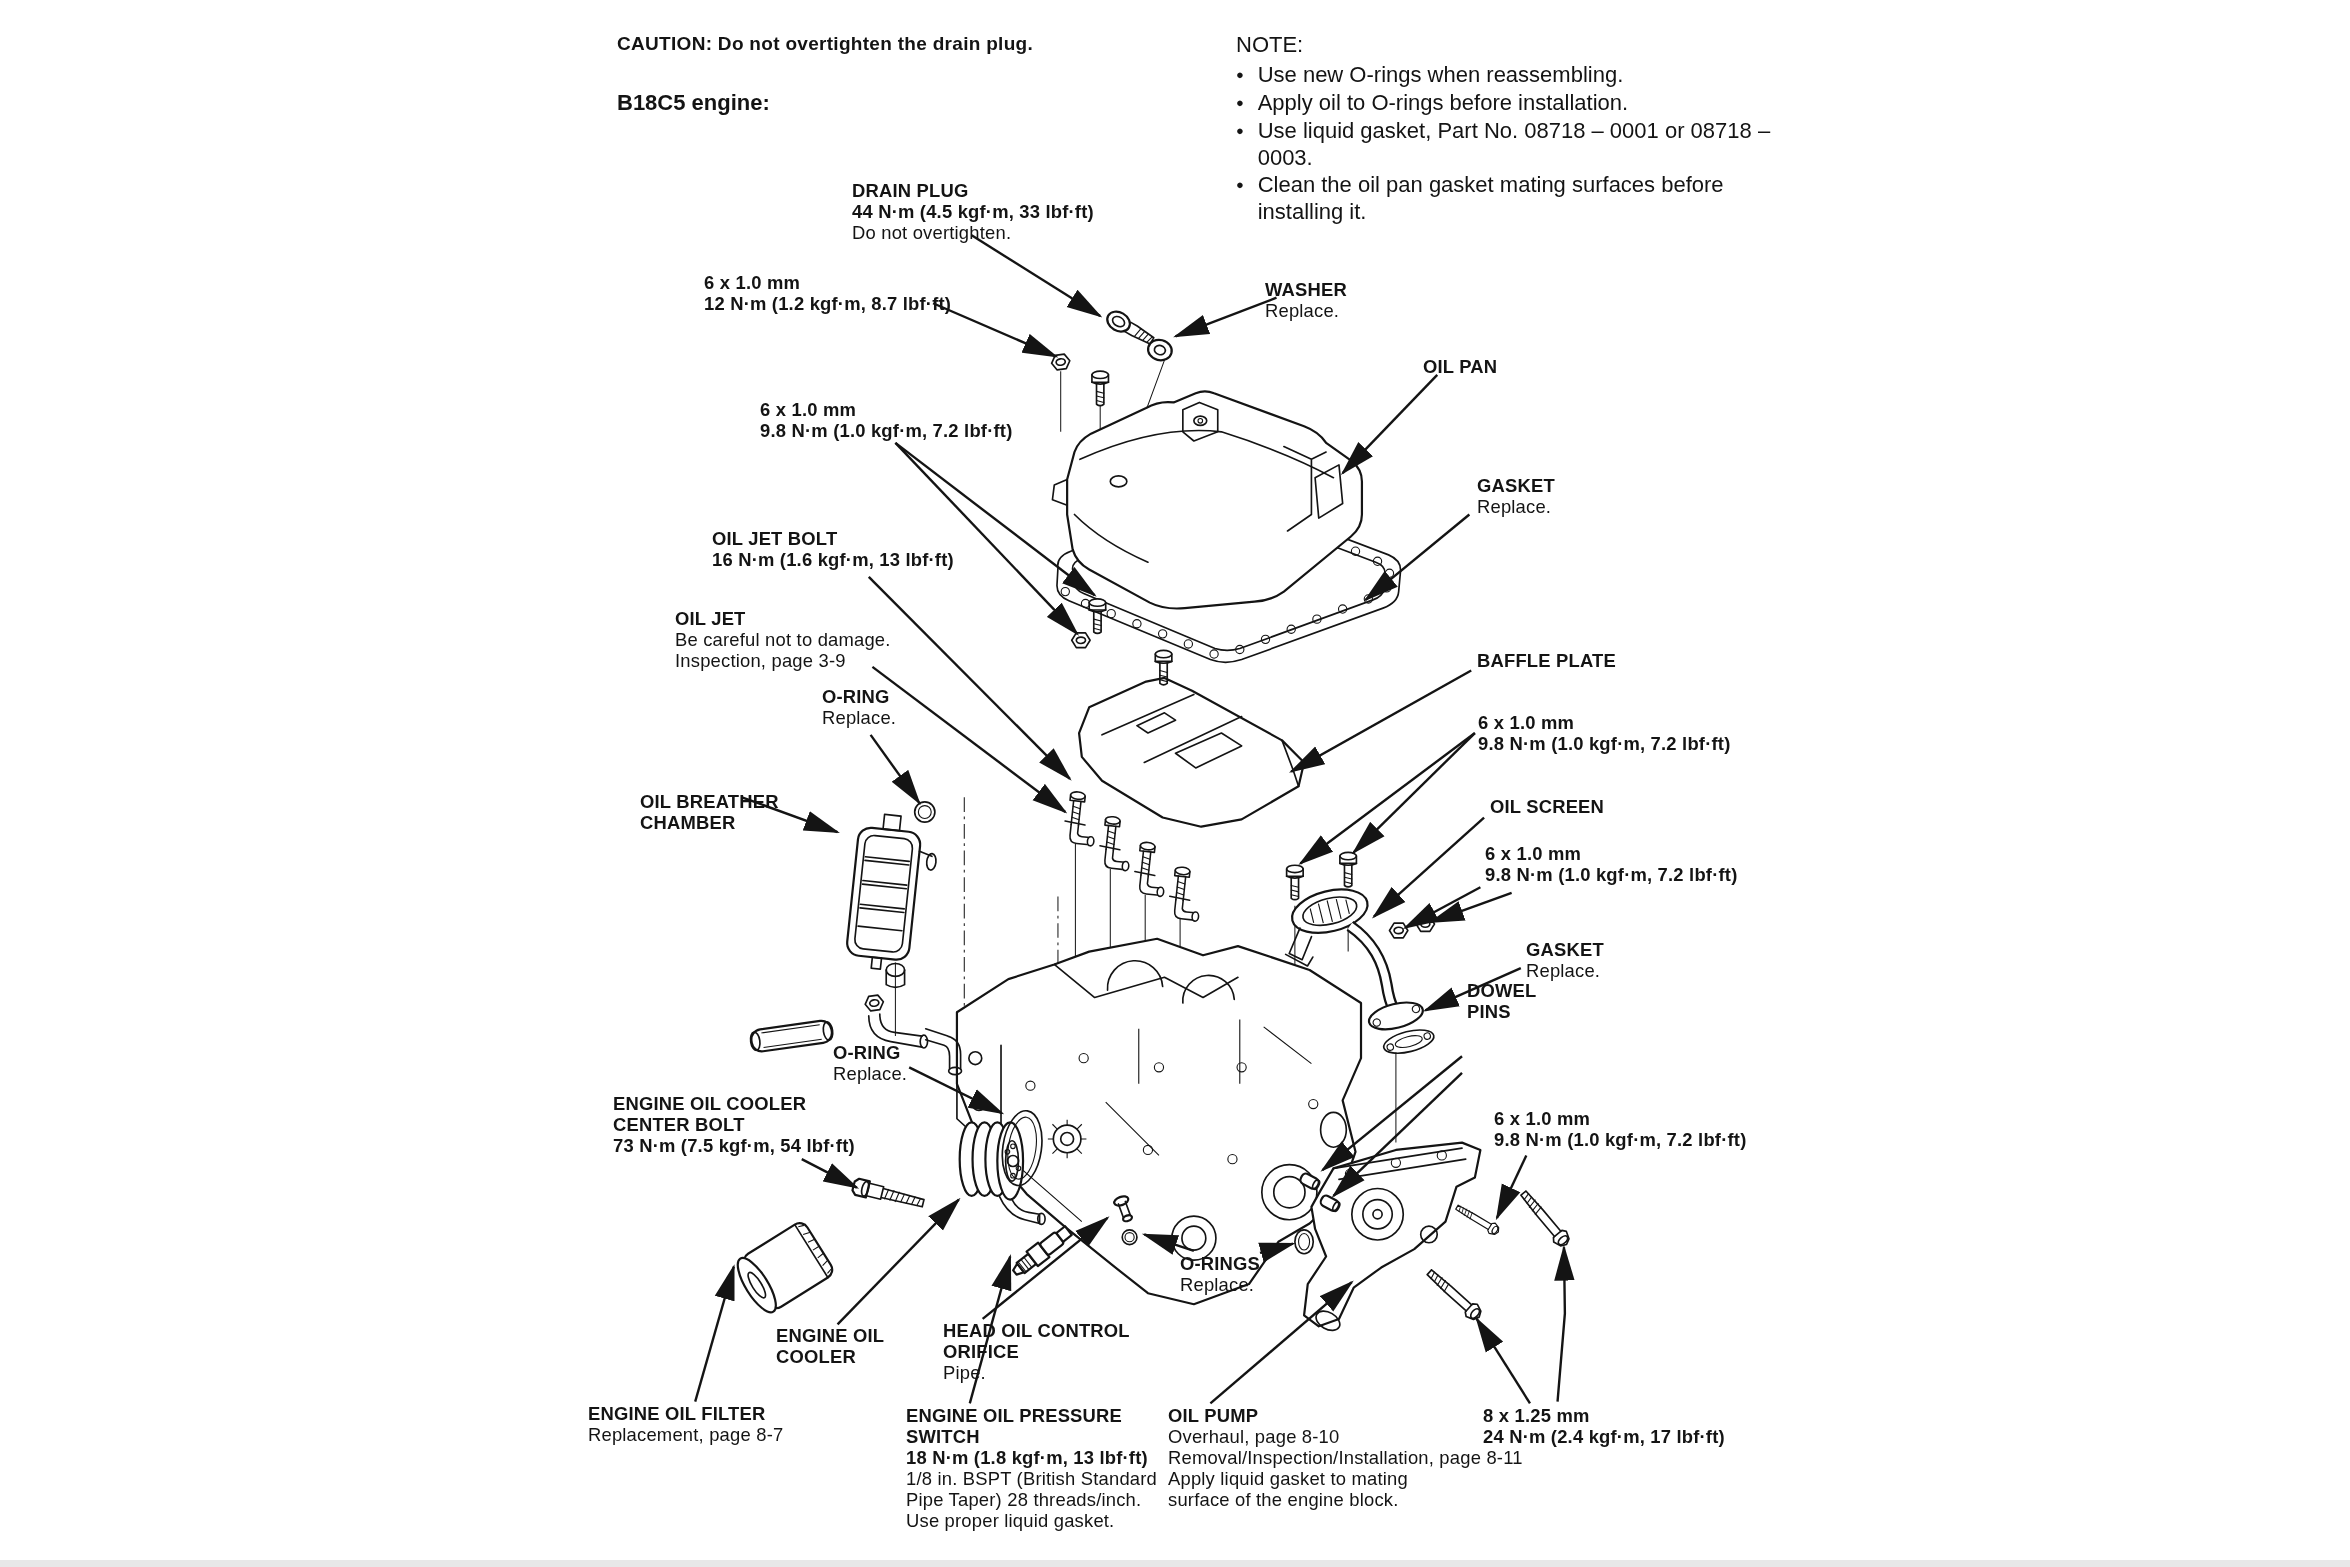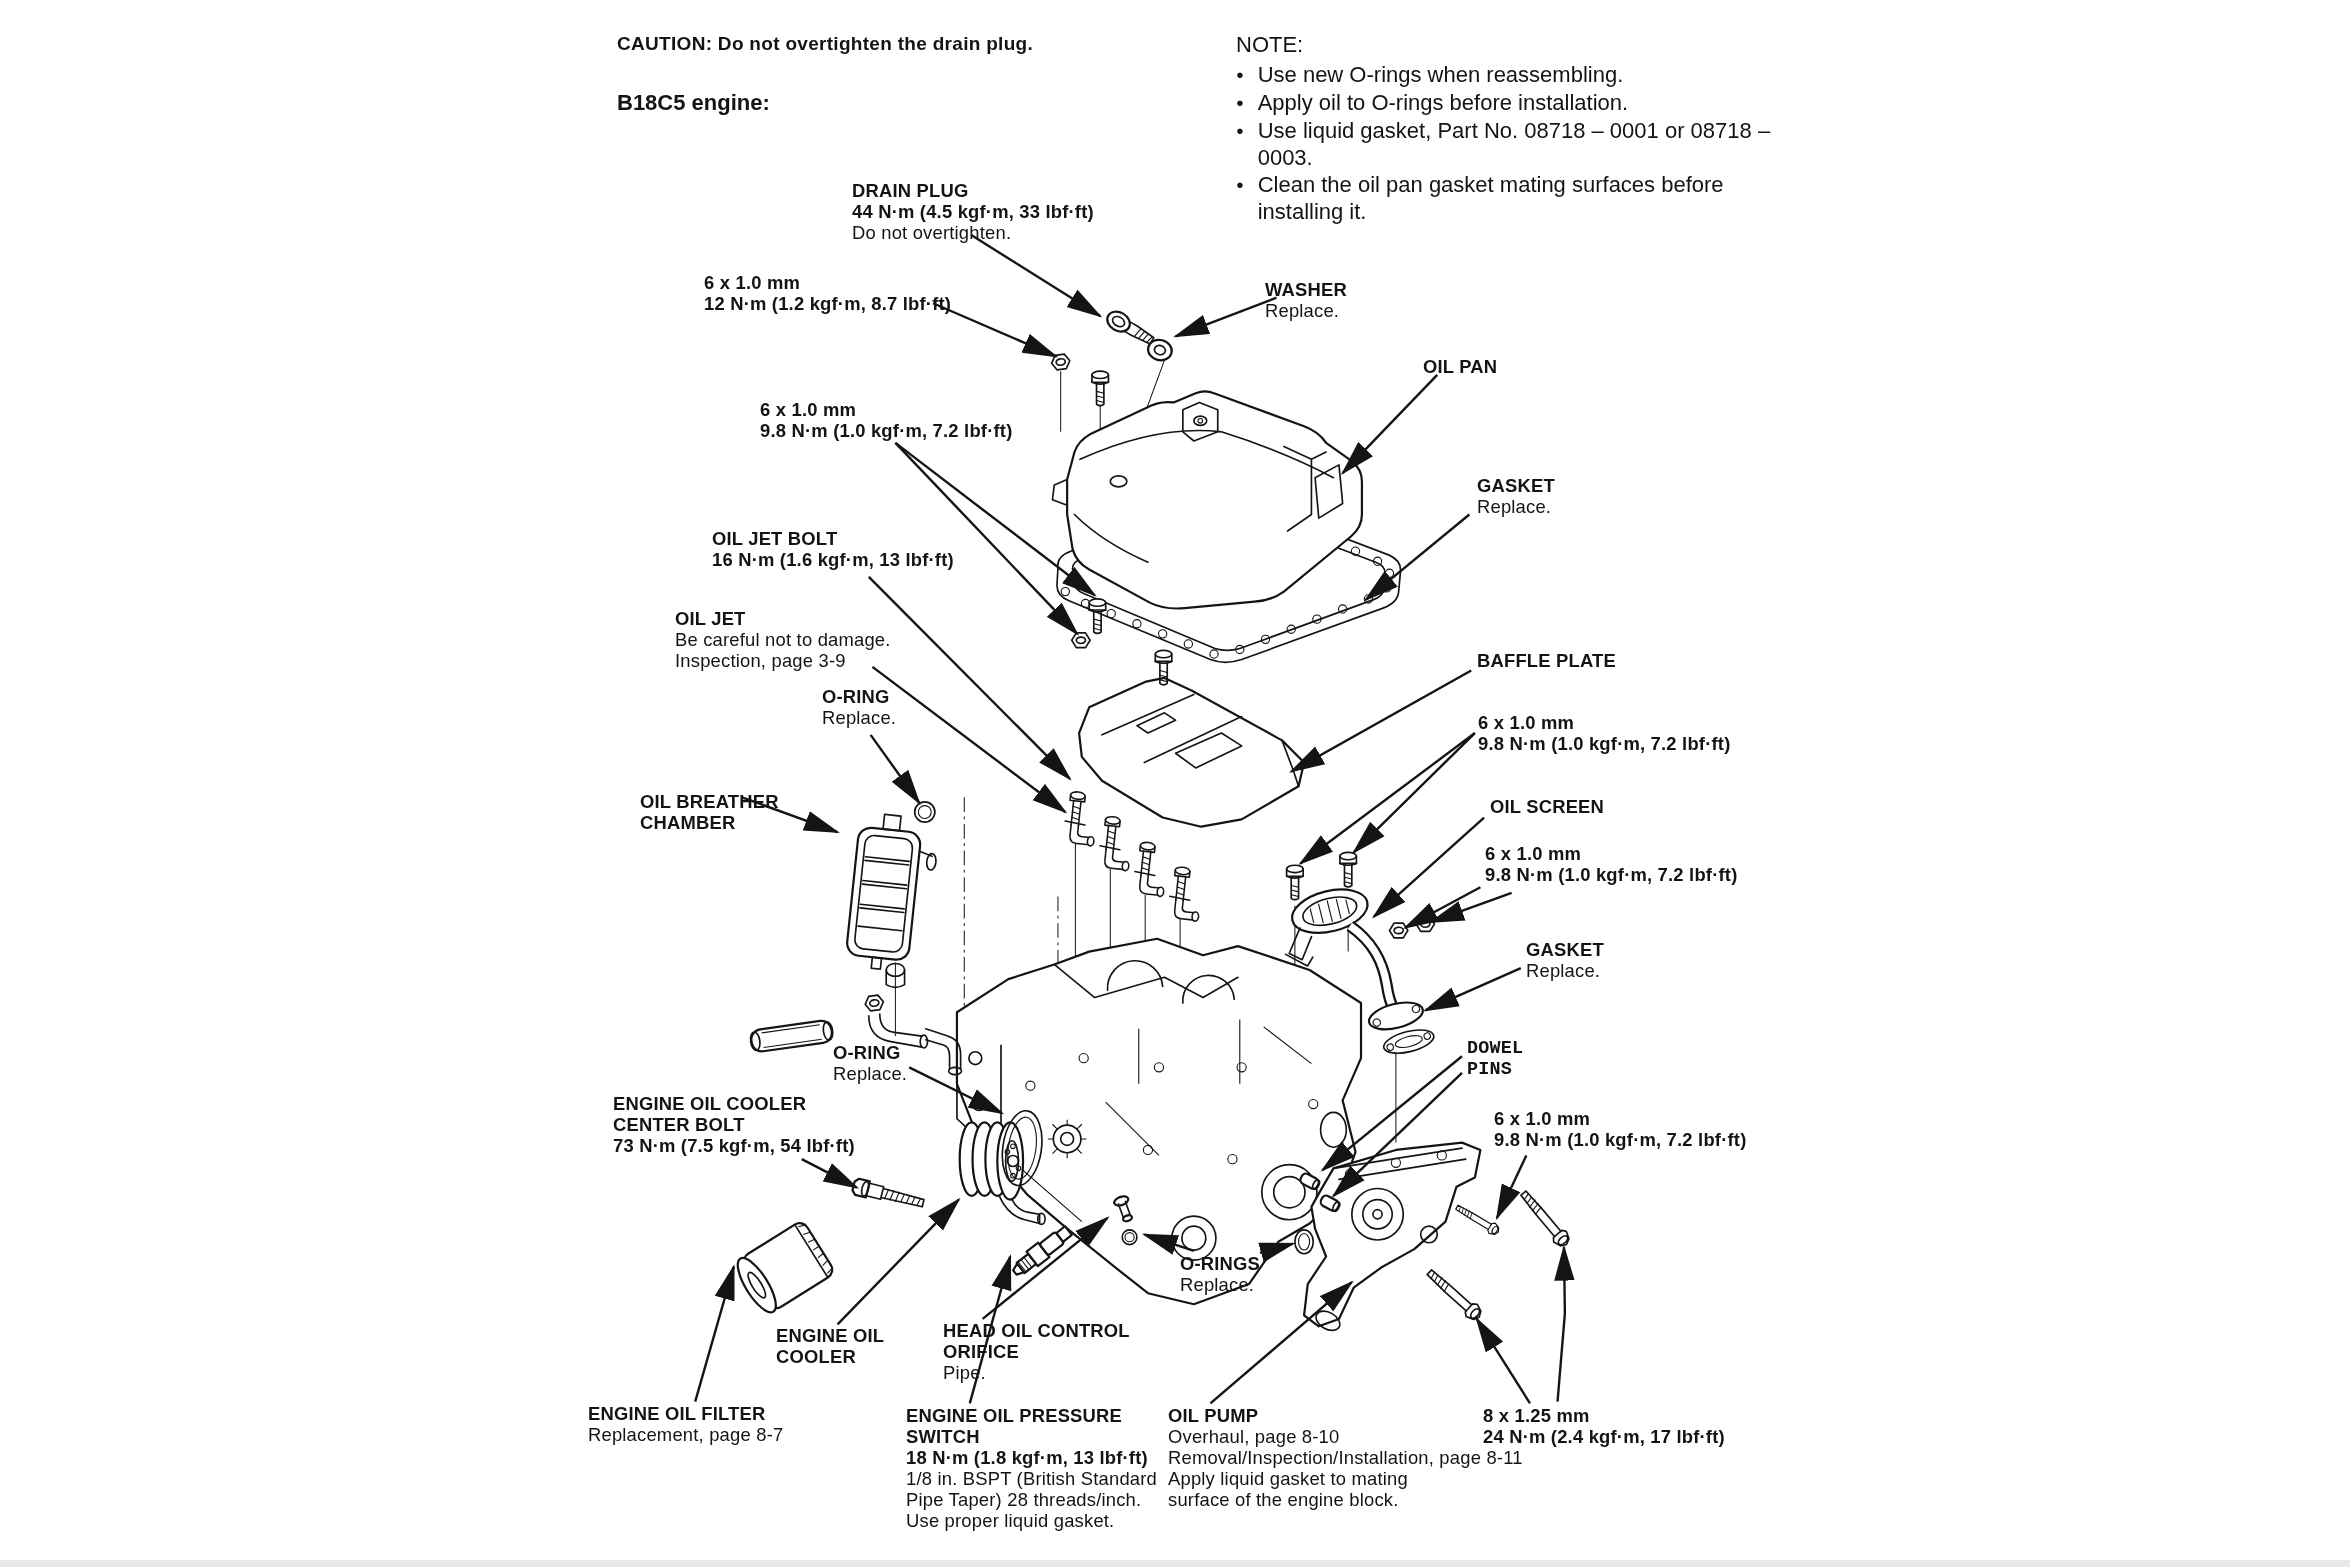--- a/index.html
+++ b/index.html
@@ -438,21 +438,21 @@
   <div class="callout" style="left: 1485px; top: 843px;">
         <div class="cl b">6 x 1.0 mm</div>
         <div class="cl b">9.8 N·m (1.0 kgf·m, 7.2 lbf·ft)</div>
       </div>
 
   <div class="callout" style="left: 1526px; top: 939px;">
         <div class="cl b">GASKET</div>
         <div class="cl">Replace.</div>
       </div>
 
-  <div class="callout" style="left: 1467px; top: 1038px; font-family: Liberation Mono, monospace;">
+  <div class="callout" style="left: 1467px; top: 980px;">
         <div class="cl b">DOWEL</div>
         <div class="cl b">PINS</div>
       </div>
 
   <div class="callout" style="left: 1494px; top: 1108px;">
         <div class="cl b">6 x 1.0 mm</div>
         <div class="cl b">9.8 N·m (1.0 kgf·m, 7.2 lbf·ft)</div>
       </div>
 
   <div class="callout" style="left: 833px; top: 1042px;">

